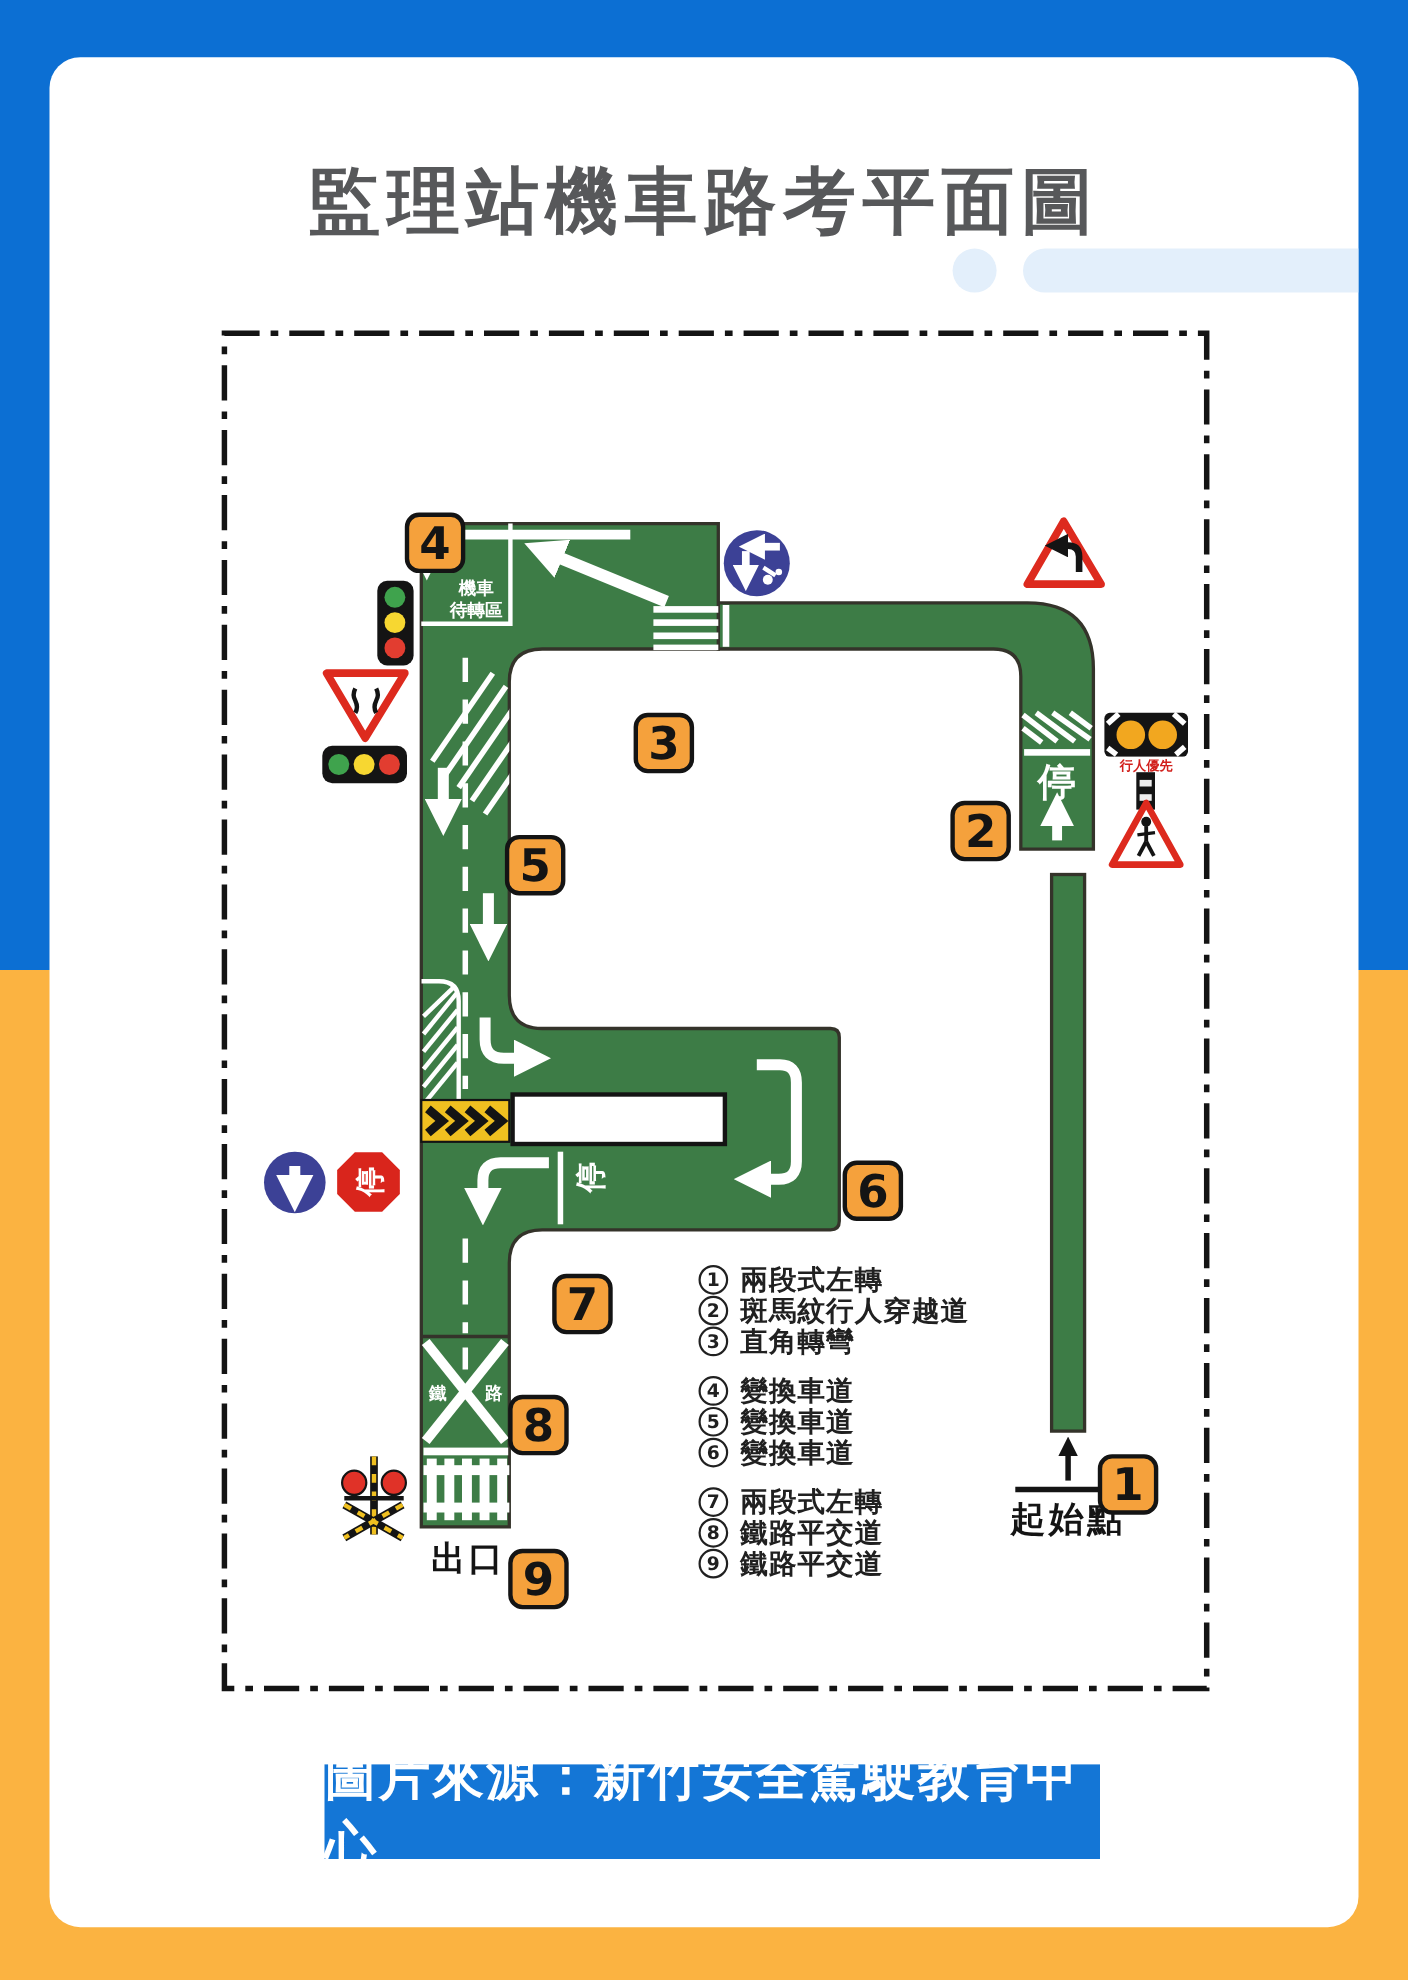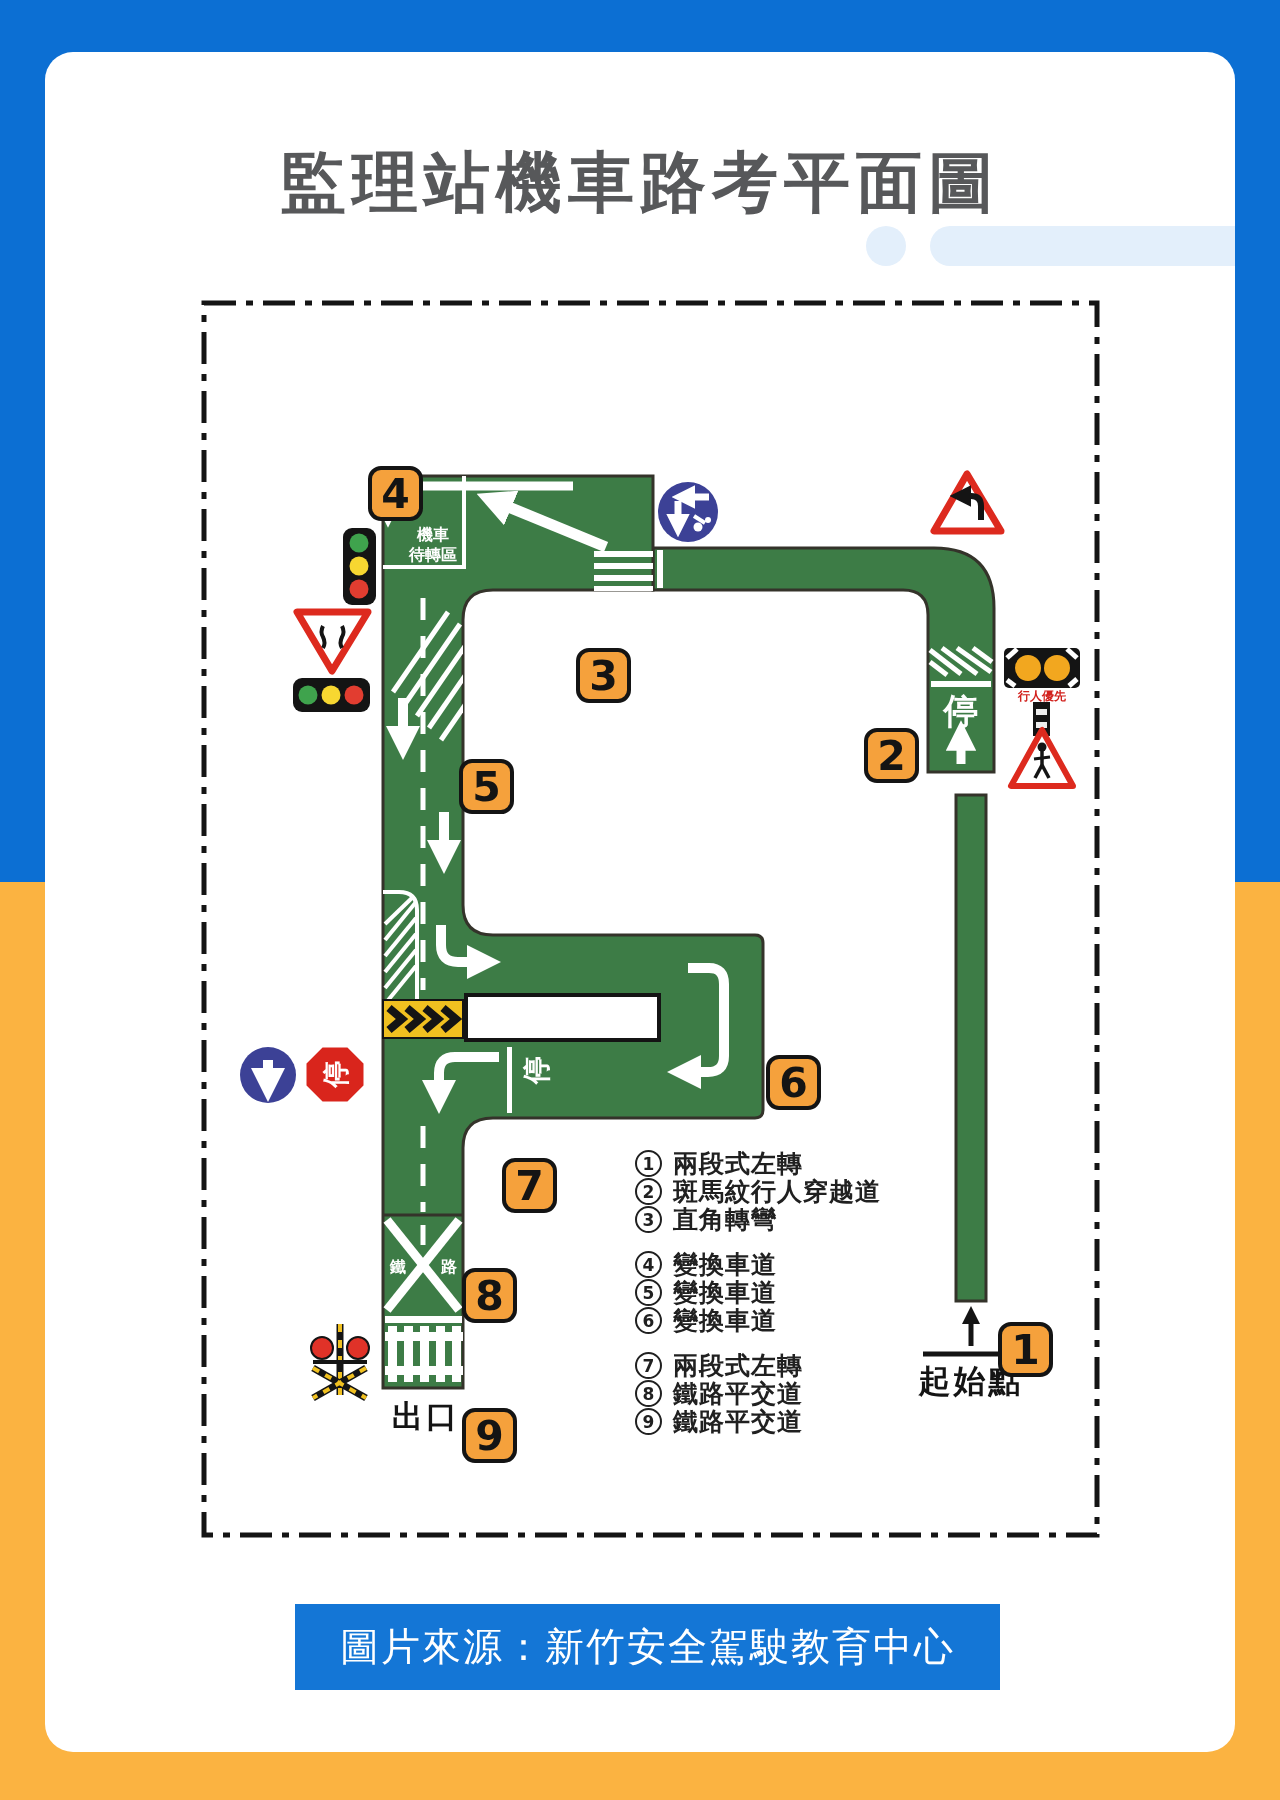--- a/index.html
+++ b/index.html
@@ -15,21 +15,21 @@
   .badge{position:absolute;width:55px;height:55px;background:#f5a13c;border:4px solid #141414;border-radius:13px;
     display:flex;align-items:center;justify-content:center;font-size:41px;font-weight:bold;color:#141414;box-sizing:border-box;}
   .legend{position:absolute;left:590px;top:1098px;width:330px;color:#202020;}
   .lrow{display:flex;align-items:center;gap:11px;height:27px;margin-bottom:1px;}
   .lgap{height:17px;}
   .lnum{flex:0 0 auto;width:27px;height:27px;border:2.5px solid #202020;border-radius:50%;display:flex;align-items:center;
     justify-content:center;font-size:17px;font-weight:bold;box-sizing:border-box;}
   .ltext{font-size:25px;font-weight:bold;letter-spacing:1px;white-space:nowrap;}
   .source-bar{position:absolute;left:250px;top:1552px;width:705px;height:86px;background:#1476d6;
     display:flex;align-items:center;justify-content:center;}
-  .source-text{color:#ffffff;font-size:39px;font-weight:normal;letter-spacing:2px;}
+  .source-text{color:#ffffff;font-size:47px;font-weight:bold;letter-spacing:2px;}
 </style>
 </head>
 <body>
 
 <div class="page">
   <div class="card">
     <div class="title">監理站機車路考平面圖</div>
     <div class="deco-circle"></div>
     <div class="deco-pill"></div>
 

